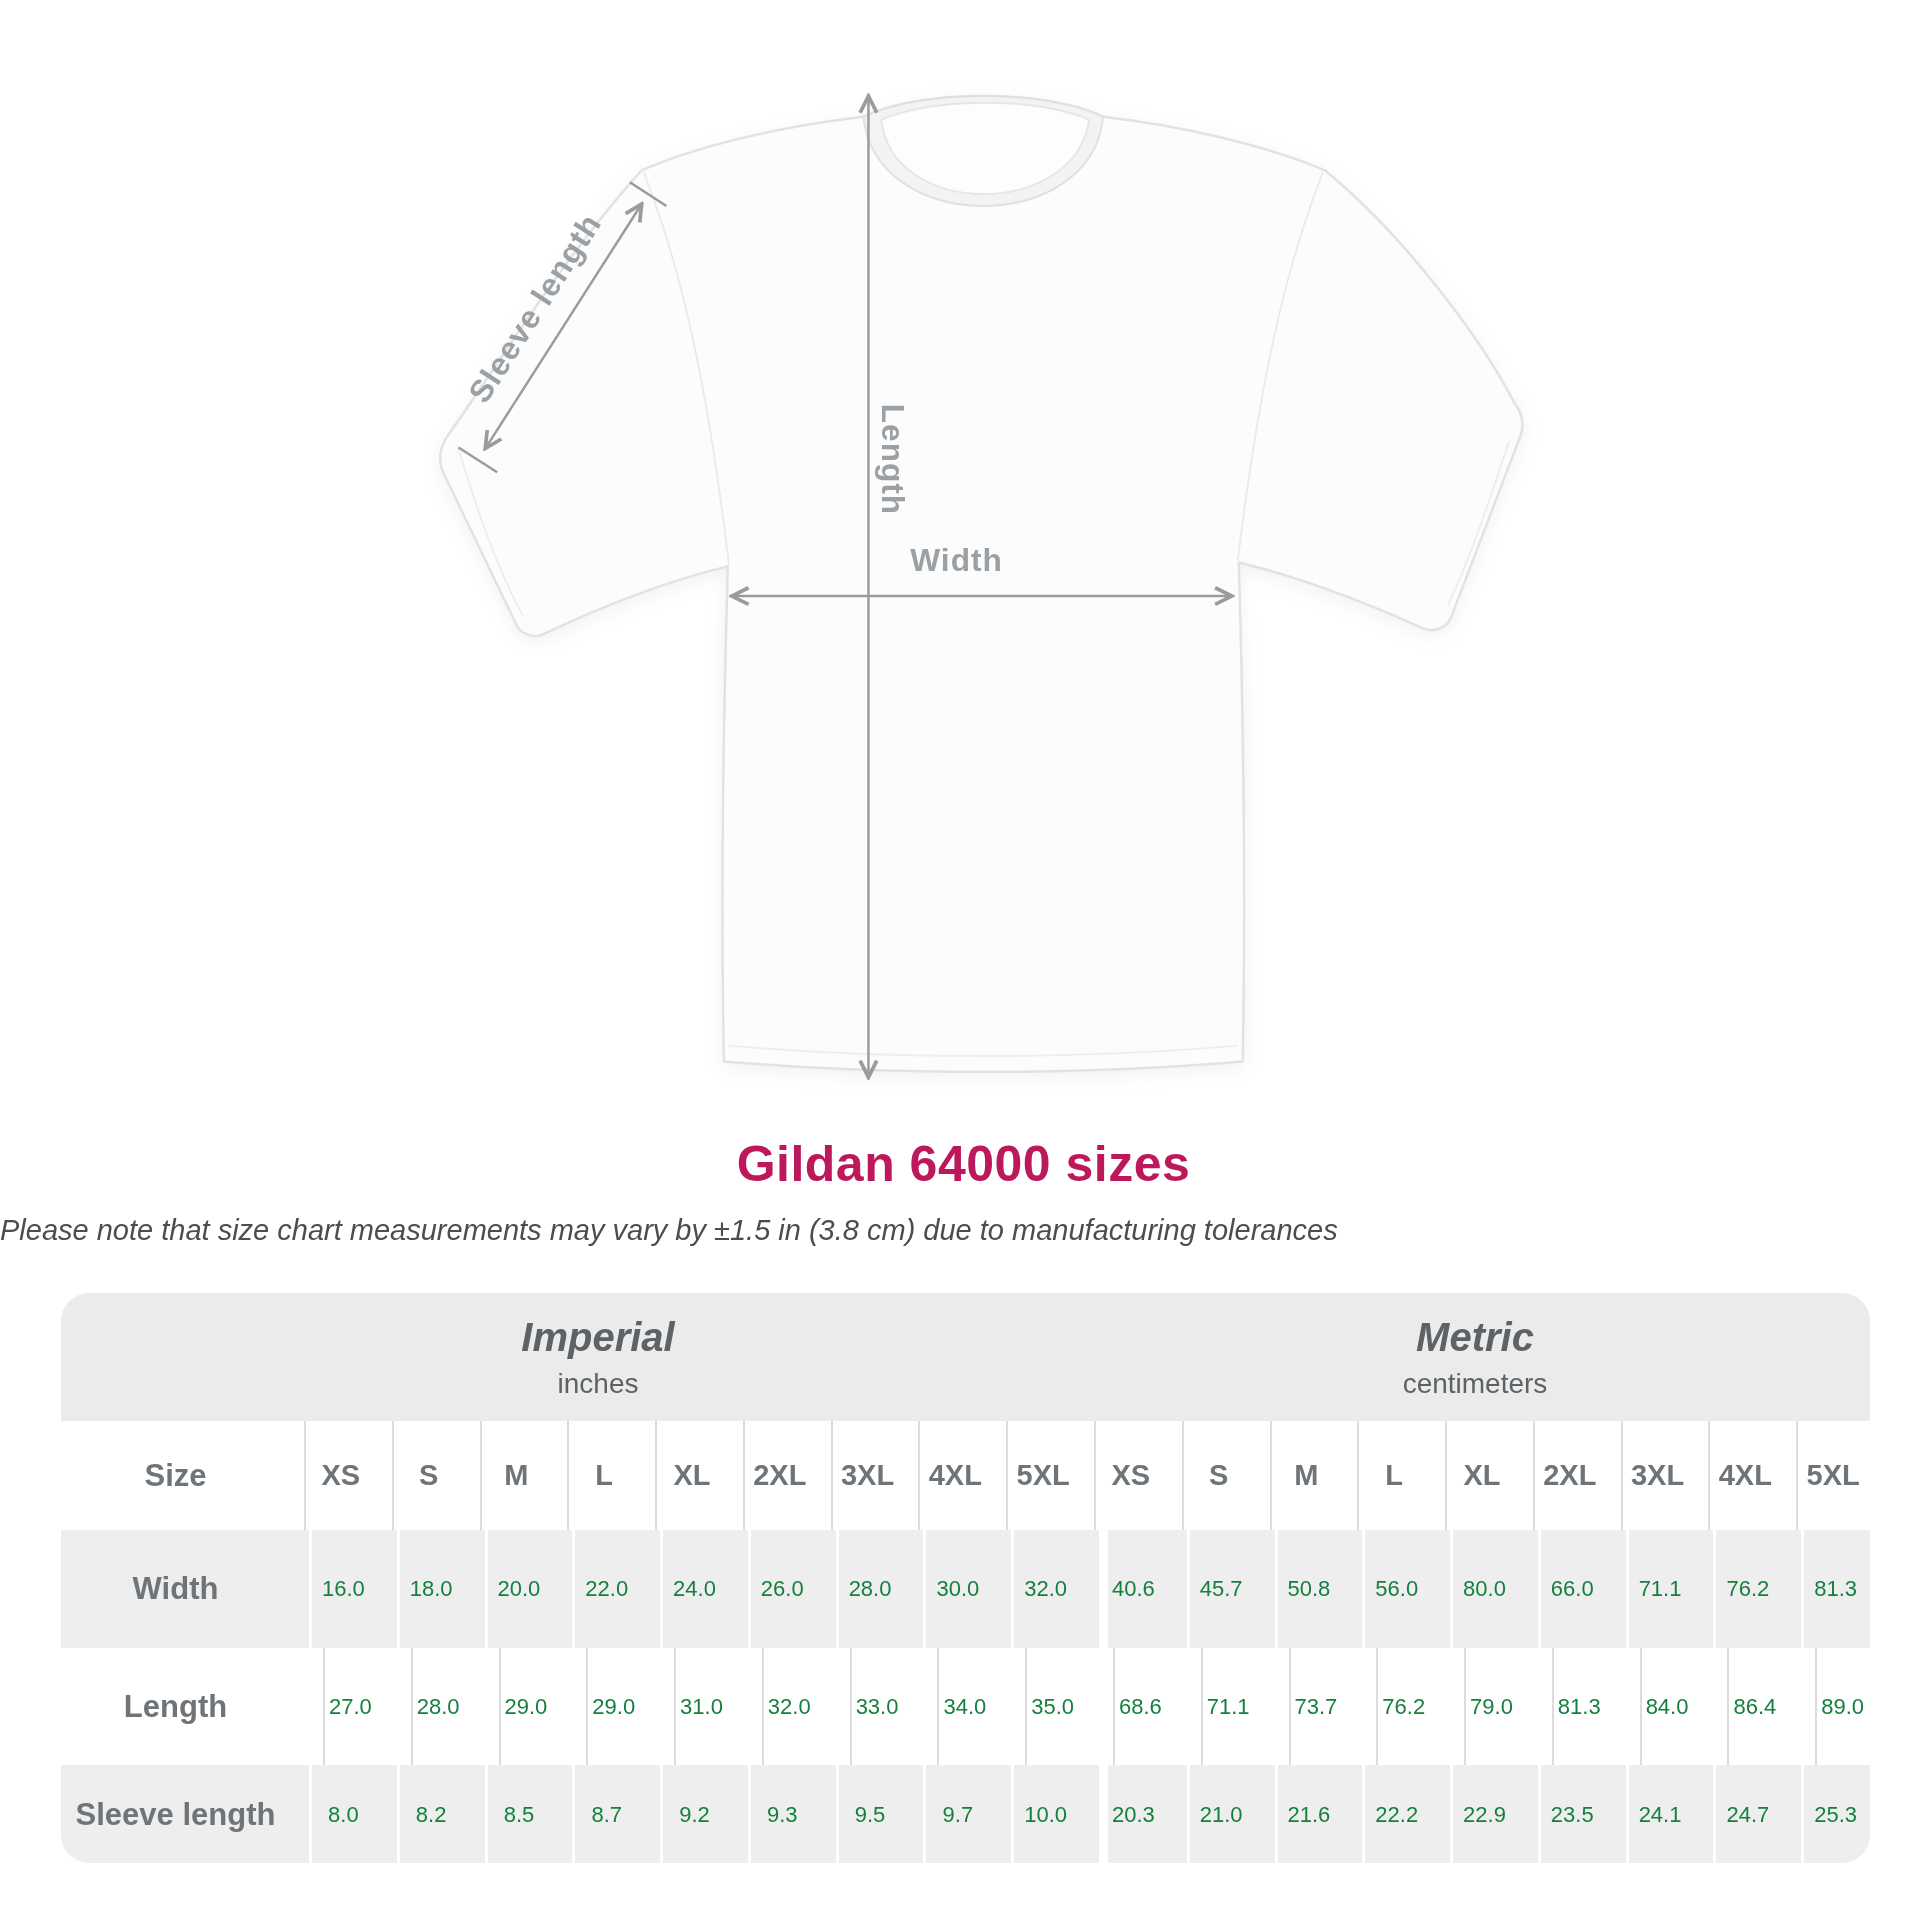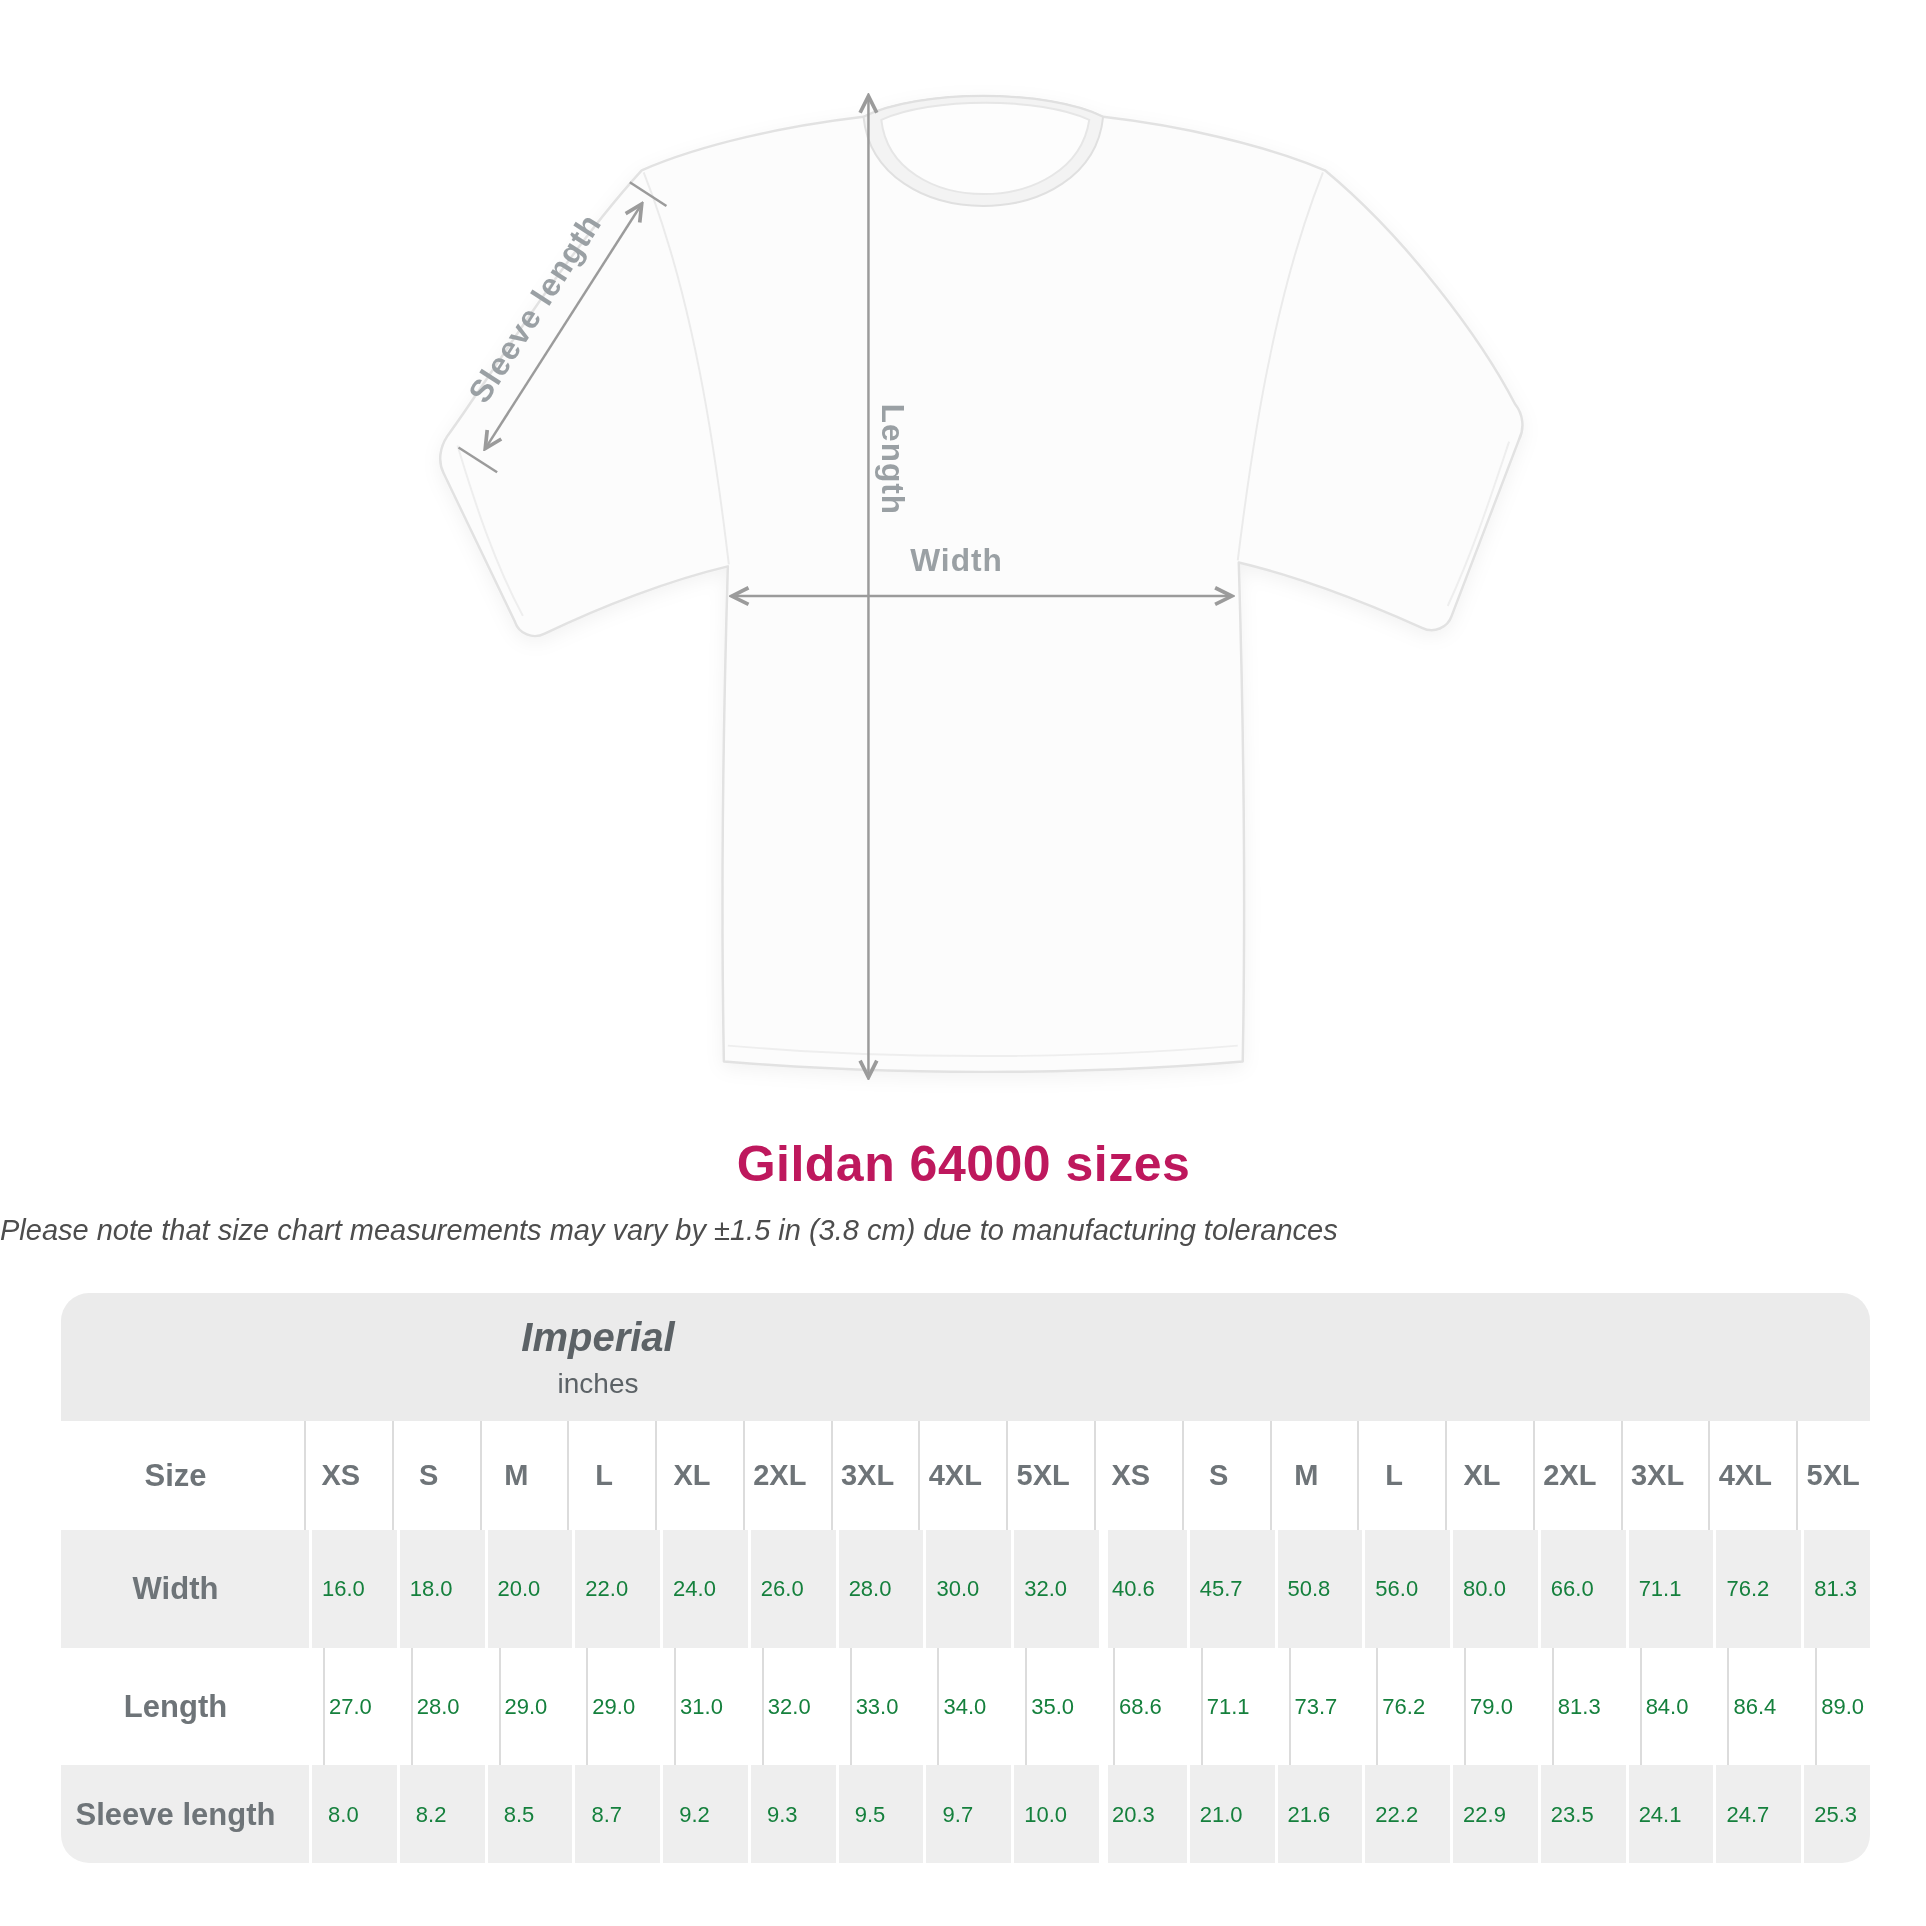--- a/index.html
+++ b/index.html
@@ -106,20 +106,24 @@
 </svg>
 
 <div class="title">Gildan 64000 sizes</div>
 <div class="subtitle">Please note that size chart measurements may vary by ±1.5 in (3.8 cm) due to manufacturing tolerances</div>
 
 <div class="size-table">
   <div class="thead">
     <div class="unit-group imperial">
       <div class="unit-title">Imperial</div>
       <div class="unit-sub">inches</div>
+    </div>
+    <div class="unit-group metric">
+      <div class="unit-title">Metric</div>
+      <div class="unit-sub">centimeters</div>
     </div>
   </div>
   <div class="grid-row row-white row-size">
       <div class="cell label-cell">Size</div>
       <div class="cell size-cell">XS</div>
       <div class="cell size-cell">S</div>
       <div class="cell size-cell">M</div>
       <div class="cell size-cell">L</div>
       <div class="cell size-cell">XL</div>
       <div class="cell size-cell">2XL</div>

